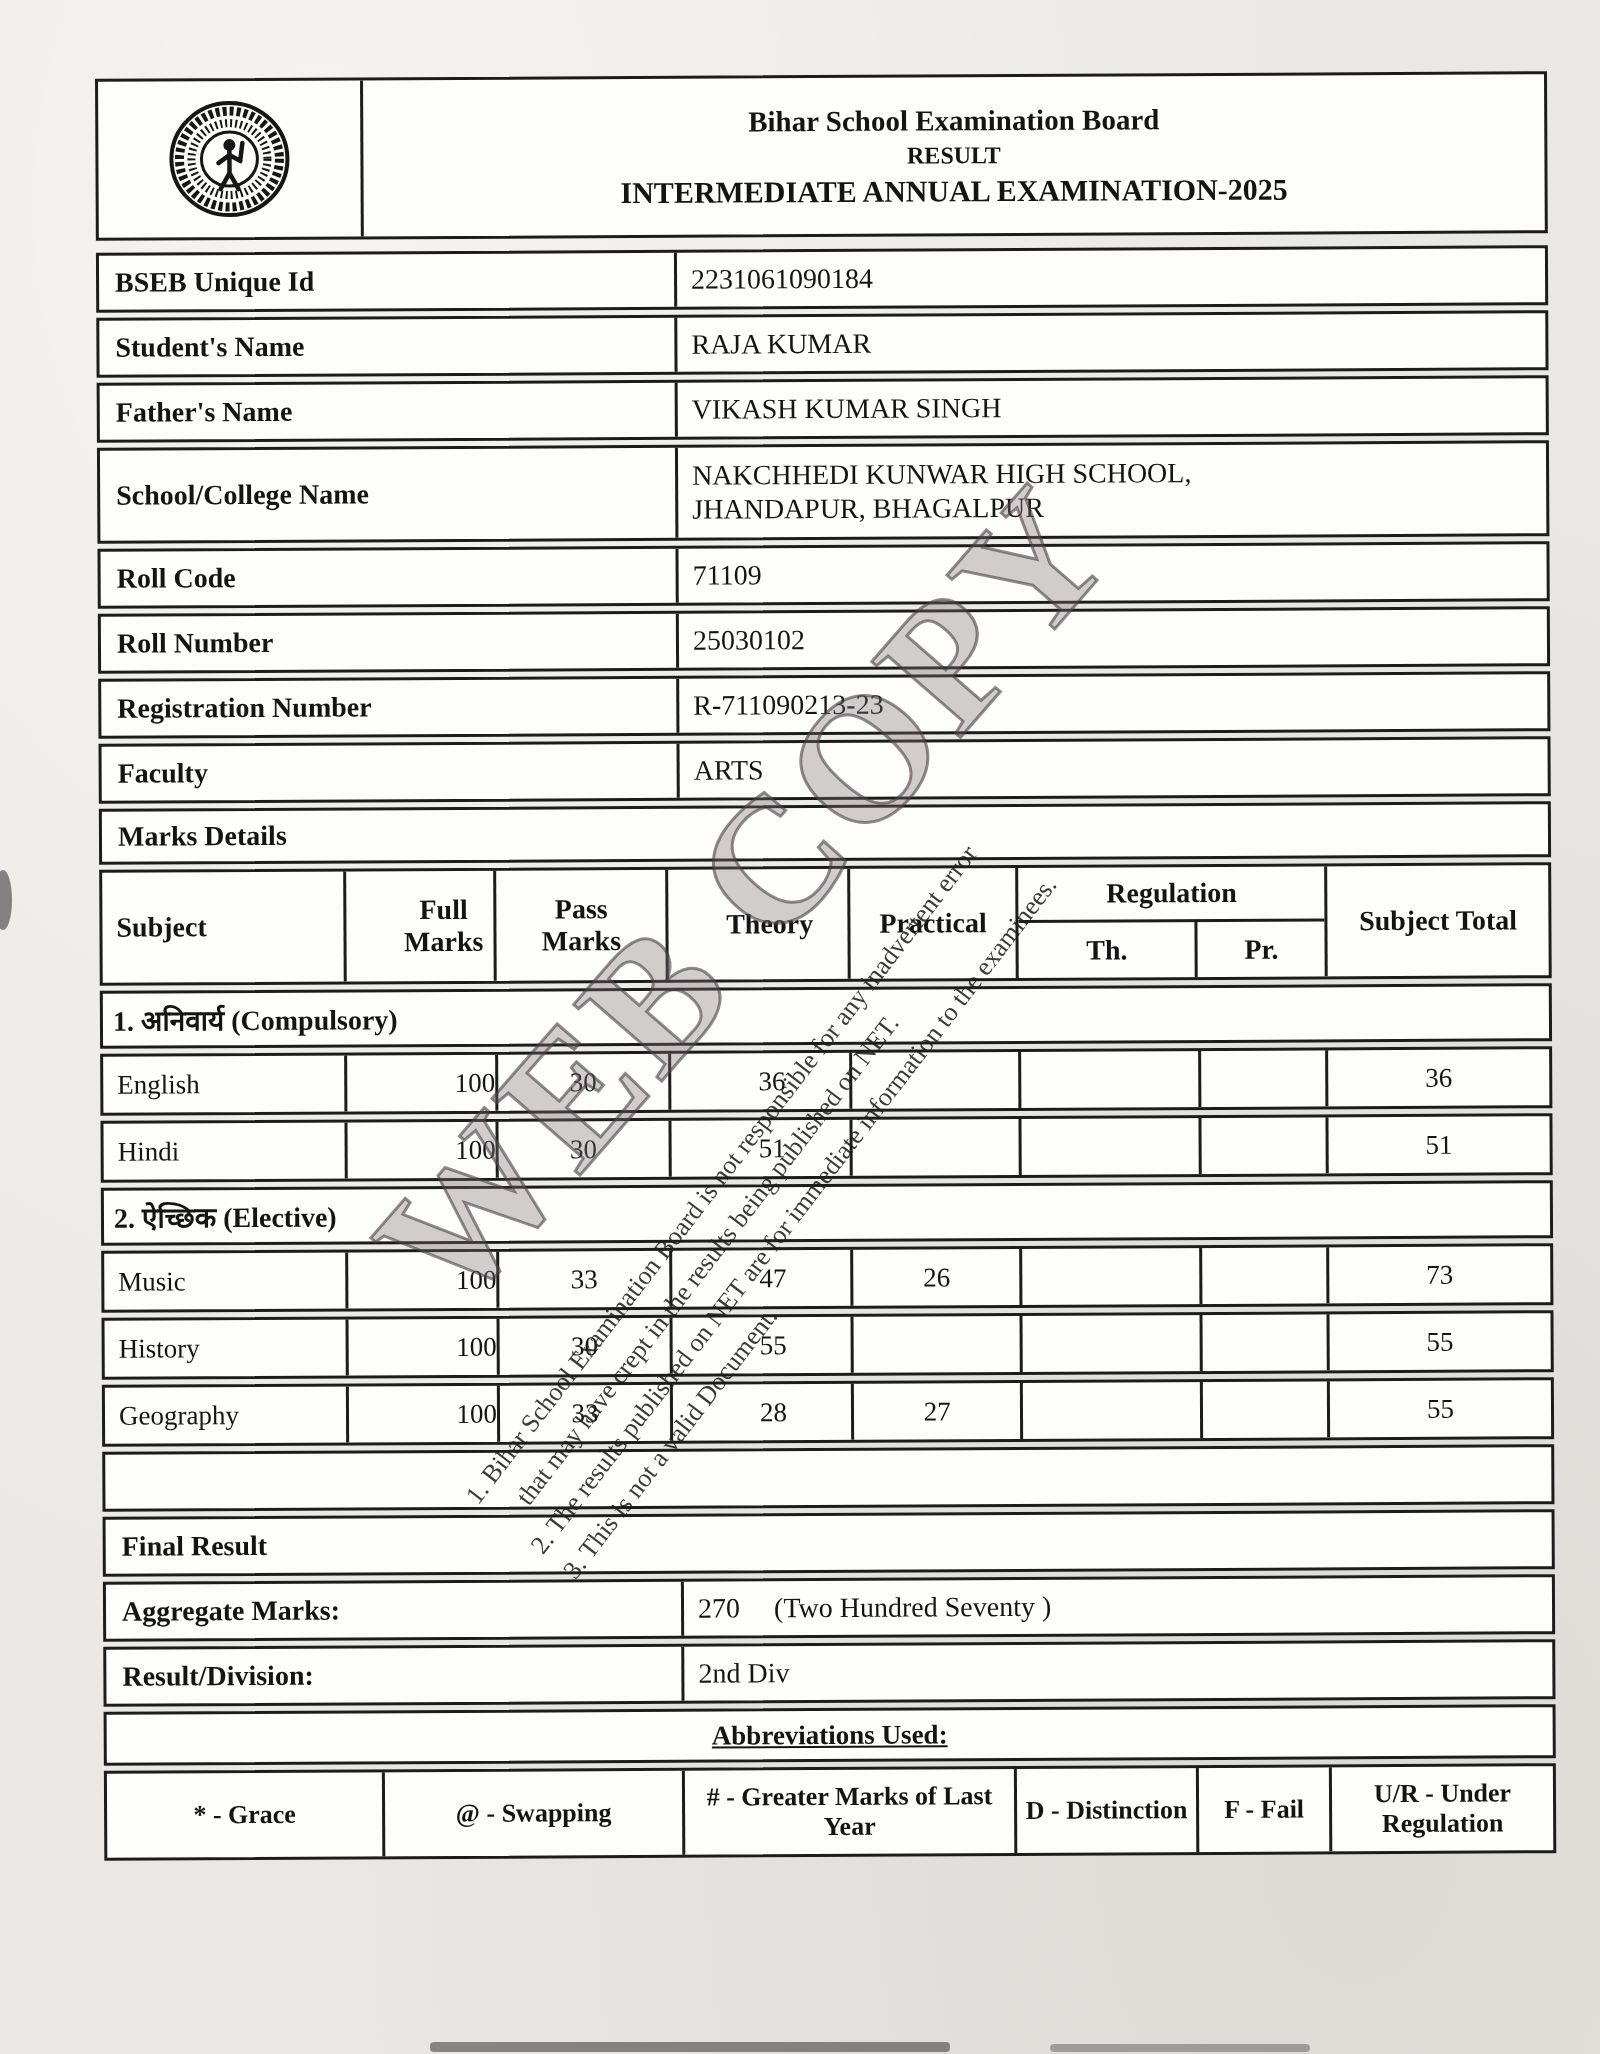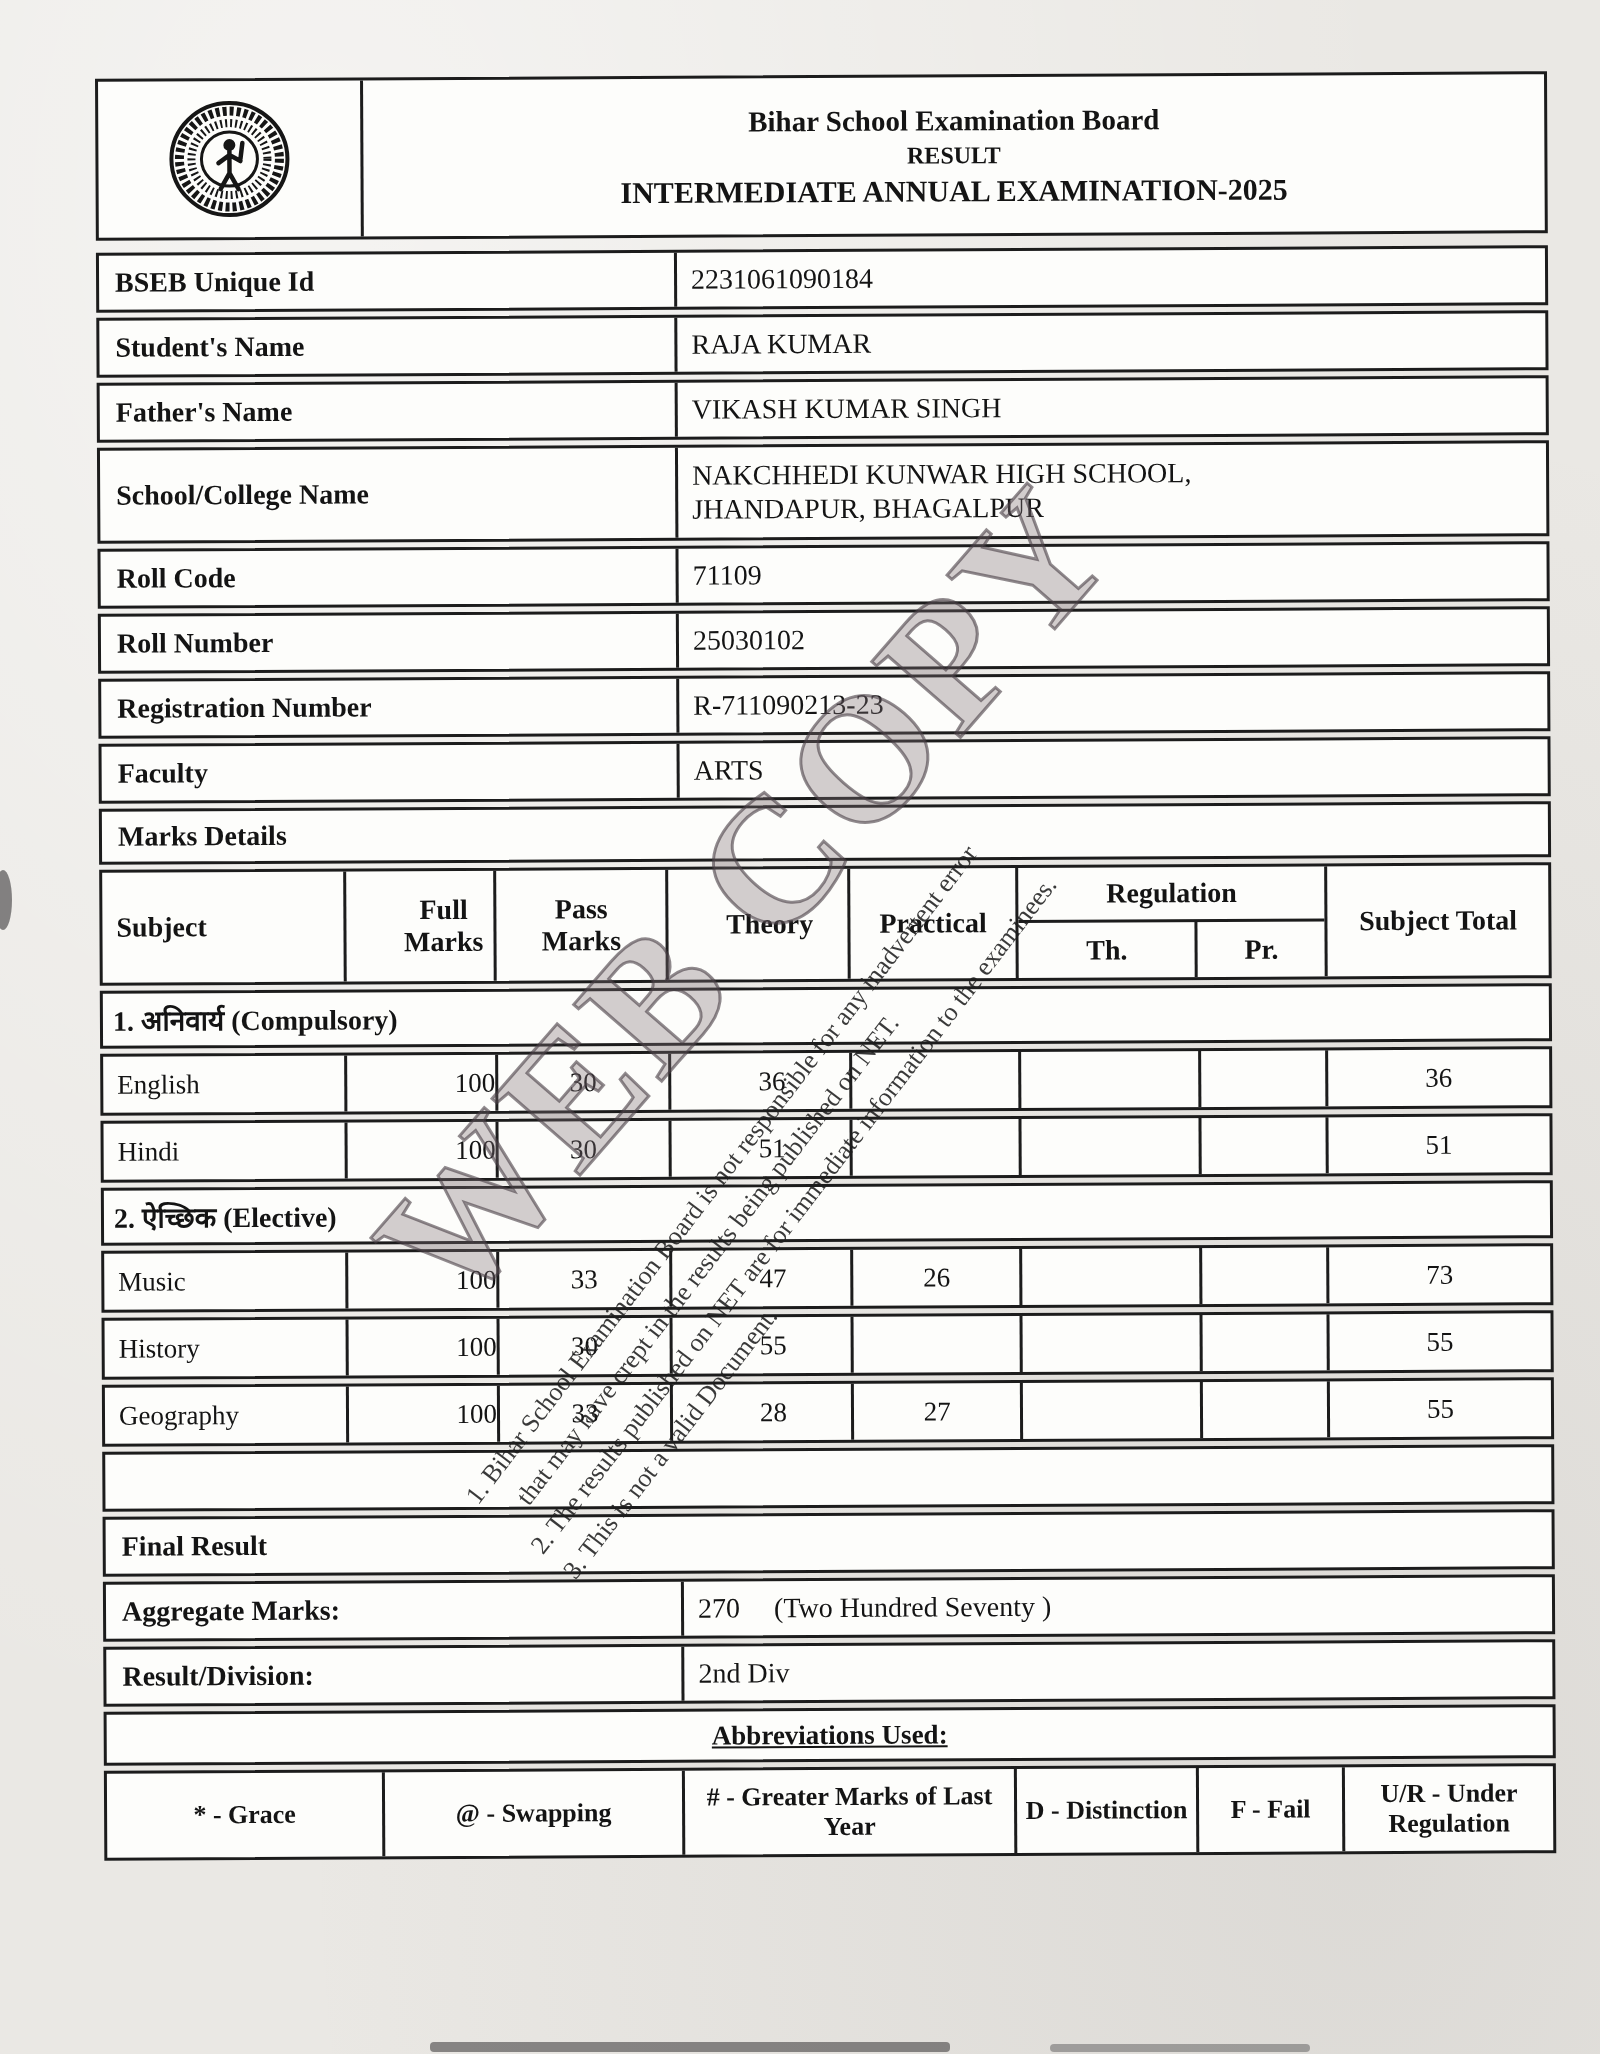--- a/index.html
+++ b/index.html
@@ -71,21 +71,21 @@
   
   .frow{min-height:60px;align-items:stretch;}
   .frow .lbl{width:578px;border-right:none;display:flex;align-items:center;font-weight:bold;font-size:28px;padding-left:16px;box-sizing:border-box;}
   .frow.split .lbl{border-right:3px solid #1c1c1c;}
   .frow .val{flex:1;display:flex;align-items:center;font-size:28px;padding-left:14px;gap:34px;}
   
   .abrow-title{height:54px;align-items:center;justify-content:center;}
   .abrow-title .wlbl{font-weight:bold;font-size:27px;text-decoration:underline;padding:0;}
   .abrow{height:90px;align-items:stretch;}
   .abrow .cell{font-weight:bold;font-size:26px;line-height:30px;padding:0 8px;}
-  .a1{width:278px;} .a2{width:300px;} .a3{width:332px;} .a4{width:182px;} .a5{width:146px;} .a6{flex:1;}
+  .a1{width:278px;} .a2{width:300px;} .a3{width:332px;} .a4{width:182px;} .a5{width:133px;} .a6{flex:1;}
   
   .wm-stamp{
     position:absolute;left:744px;top:895px;
     transform:translate(-50%,-50%) rotate(-49deg);
     font-size:178px;font-weight:bold;letter-spacing:6px;white-space:nowrap;
     color:rgba(125,112,118,0.34);
     -webkit-text-stroke:3px rgba(72,62,68,0.6);
     font-family:"Liberation Serif", serif;
     pointer-events:none;
   }

